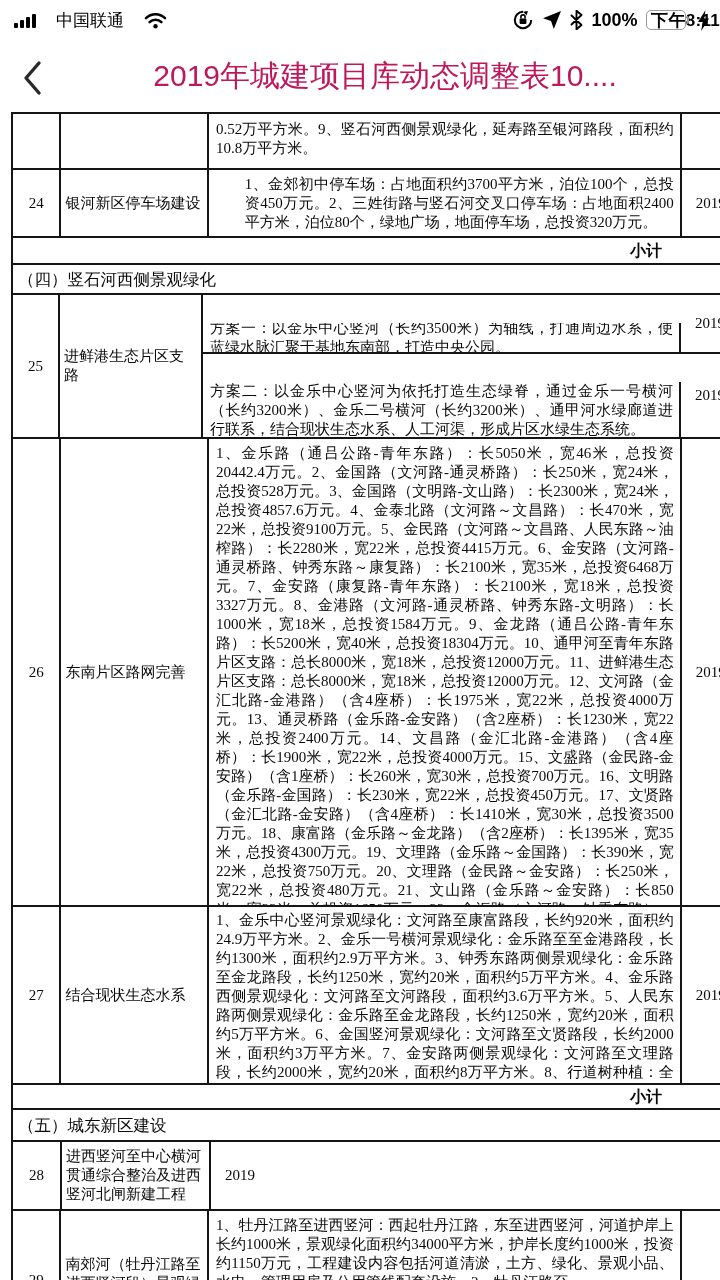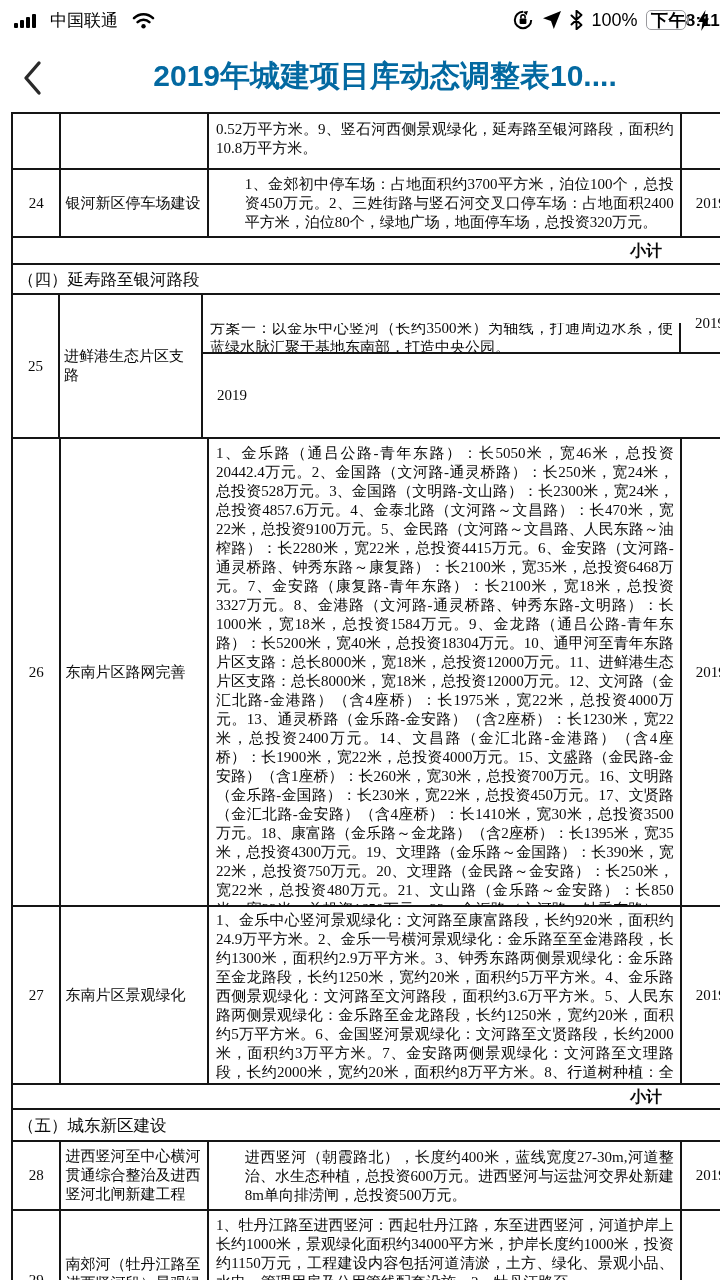--- a/index.html
+++ b/index.html
@@ -8,37 +8,37 @@
     position:relative; width:720px; height:1280px; margin:0 auto;
     background:#ffffff; overflow:hidden;
     font-family:"Liberation Sans", sans-serif; color:#111;
   }
 
   
   .status-bar{
     position:absolute; top:0; left:0; width:720px; height:40px;
     display:flex; align-items:center; font-size:17px; color:#000;
   }
-  .sb-left{ position:absolute; left:14px; top:0; height:40px; display:flex; align-items:center; gap:14px;}
+  .sb-left{ position:absolute; left:14px; top:0; height:40px; display:flex; align-items:center; gap:20px;}
   .sb-center{ position:absolute; left:0; width:720px; text-align:right; font-weight:700; letter-spacing:.3px;}
   .sb-right{ position:absolute; right:10px; top:0; height:40px; display:flex; align-items:center; gap:8px;}
   .sig{ display:flex; align-items:flex-end; gap:2px; height:15px;}
   .sig span{ width:4px; background:#000; border-radius:1px; display:block;}
   .sig .b1{height:5px}.sig .b2{height:8px}.sig .b3{height:11px}.sig .b4{height:14px}
   .battery-shell{ width:40px; height:20px; border:1.5px solid #9a9a9e; border-radius:5px; padding:1.5px; }
   .battery-fill{ width:100%; height:100%; border-radius:2.5px; }
   .battery-cap{ width:2.5px; height:8px; background:#9a9a9e; border-radius:0 2px 2px 0; margin-left:1px;}
-  .pct{ font-size:18px; }
+  .pct{ font-size:18px;font-weight:bold; }
 
   
   .nav-bar{ position:absolute; top:40px; left:0; width:720px; height:72px; background:#fff; }
   .back-btn{ position:absolute; left:10px; top:14px; width:44px; height:48px; display:flex; align-items:center; justify-content:center; cursor:pointer; background:none; border:none;}
   .nav-title{ position:absolute; left:70px; right:20px; top:0; height:72px;
     display:flex; align-items:center; justify-content:center;
-    font-size:30px; font-weight:700; color:#0369a1; white-space:nowrap; overflow:hidden;}
+    font-size:30px; font-weight:400; color:#be185d; white-space:nowrap; overflow:hidden;}
 
   
   .doc{
     position:absolute; top:112px; left:11px; width:759px; height:1168px;
     border-top:2px solid #151515; border-left:2px solid #151515;
     font-family:"Liberation Serif", serif; font-size:15px; line-height:19px; color:#0a0a0a;
     overflow:hidden;
   }
   .row{ display:flex; border-bottom:2px solid #151515; overflow:hidden; }
   .c{ overflow:hidden; }
@@ -121,63 +121,63 @@
       <div class="c c-name">银河新区停车场建设</div>
       <div class="c c-content v-center">1、金郊初中停车场：占地面积约3700平方米，泊位100个，总投资450万元。2、三姓街路与竖石河交叉口停车场：占地面积2400平方米，泊位80个，绿地广场，地面停车场，总投资320万元。</div>
       <div class="c c-year">2019</div>
     </div>
 
     <div class="row row-subtotal" style="height:27px">
       <span>小计</span>
     </div>
 
     <div class="row row-section" style="height:30px">
-      <span>（四）延寿路至银河路段</span>
+      <span>（四）竖石河西侧景观绿化</span>
     </div>
 
     <div class="row" style="height:144px">
       <div class="c c-num">25</div>
       <div class="c c-name">进鲜港生态片区支路</div>
       <div class="c-rest">
         <div class="sub" style="height:59px; border-bottom:2px solid #151515;">
           <div class="c c-content">方案一：以金乐中心竖河（长约3500米）为轴线，打通周边水系，使蓝绿水脉汇聚于基地东南部，打造中央公园。</div>
           <div class="c c-year">2019</div>
         </div>
         <div class="sub" style="height:83px">
+          <div class="c c-content">方案二：以金乐中心竖河为依托打造生态绿脊，通过金乐一号横河（长约3200米）、金乐二号横河（长约3200米）、通甲河水绿廊道进行联系，结合现状生态水系、人工河渠，形成片区水绿生态系统。</div>
           <div class="c c-year">2019</div>
         </div>
       </div>
     </div>
 
     <div class="row" style="height:468px">
       <div class="c c-num">26</div>
       <div class="c c-name">东南片区路网完善</div>
       <div class="c c-content" style="padding-top:5px">1、金乐路（通吕公路-青年东路）：长5050米，宽46米，总投资20442.4万元。2、金国路（文河路-通灵桥路）：长250米，宽24米，总投资528万元。3、金国路（文明路-文山路）：长2300米，宽24米，总投资4857.6万元。4、金泰北路（文河路～文昌路）：长470米，宽22米，总投资9100万元。5、金民路（文河路～文昌路、人民东路～油榨路）：长2280米，宽22米，总投资4415万元。6、金安路（文河路-通灵桥路、钟秀东路～康复路）：长2100米，宽35米，总投资6468万元。7、金安路（康复路-青年东路）：长2100米，宽18米，总投资3327万元。8、金港路（文河路-通灵桥路、钟秀东路-文明路）：长1000米，宽18米，总投资1584万元。9、金龙路（通吕公路-青年东路）：长5200米，宽40米，总投资18304万元。10、通甲河至青年东路片区支路：总长8000米，宽18米，总投资12000万元。11、进鲜港生态片区支路：总长8000米，宽18米，总投资12000万元。12、文河路（金汇北路-金港路）（含4座桥）：长1975米，宽22米，总投资4000万元。13、通灵桥路（金乐路-金安路）（含2座桥）：长1230米，宽22米，总投资2400万元。14、文昌路（金汇北路-金港路）（含4座桥）：长1900米，宽22米，总投资4000万元。15、文盛路（金民路-金安路）（含1座桥）：长260米，宽30米，总投资700万元。16、文明路（金乐路-金国路）：长230米，宽22米，总投资450万元。17、文贤路（金汇北路-金安路）（含4座桥）：长1410米，宽30米，总投资3500万元。18、康富路（金乐路～金龙路）（含2座桥）：长1395米，宽35米，总投资4300万元。19、文理路（金乐路～金国路）：长390米，宽22米，总投资750万元。20、文理路（金民路～金安路）：长250米，宽22米，总投资480万元。21、文山路（金乐路～金安路）：长850米，宽22米，总投资1650万元。22、金汇路（文河路～钟秀东路）：长750米，宽22米，总投资1450万元。23、金乐路跨通吕运河桥：20000万元。24、金安路跨通吕运河桥：20000万元。25、金龙路跨通吕运河桥：20000万元。</div>
       <div class="c c-year">2019</div>
     </div>
 
     <div class="row" style="height:178px">
       <div class="c c-num">27</div>
-      <div class="c c-name">东南片区景观绿化</div>
+      <div class="c c-name">结合现状生态水系</div>
       <div class="c c-content" style="padding-top:4px">1、金乐中心竖河景观绿化：文河路至康富路段，长约920米，面积约24.9万平方米。2、金乐一号横河景观绿化：金乐路至至金港路段，长约1300米，面积约2.9万平方米。3、钟秀东路两侧景观绿化：金乐路至金龙路段，长约1250米，宽约20米，面积约5万平方米。4、金乐路西侧景观绿化：文河路至文河路段，面积约3.6万平方米。5、人民东路两侧景观绿化：金乐路至金龙路段，长约1250米，宽约20米，面积约5万平方米。6、金国竖河景观绿化：文河路至文贤路段，长约2000米，面积约3万平方米。7、金安路两侧景观绿化：文河路至文理路段，长约2000米，宽约20米，面积约8万平方米。8、行道树种植：全长约25000米，6米/棵，约8330棵。9、道路分隔带绿化，面积约3.5万平方米。</div>
       <div class="c c-year">2019</div>
     </div>
 
     <div class="row row-subtotal" style="height:25px">
       <span>小计</span>
     </div>
 
     <div class="row row-section" style="height:32px">
       <span>（五）城东新区建设</span>
     </div>
 
     <div class="row" style="height:69px">
       <div class="c c-num">28</div>
       <div class="c c-name" style="padding:18px 4px;">进西竖河至中心横河贯通综合整治及进西竖河北闸新建工程</div>
-      <div class="c c-content v-center">进西竖河（朝霞路北），长度约400米，蓝线宽度27-30m,河道整治、水生态种植，总投资600万元。进西竖河与运盐河交界处新建8m单向排涝闸，总投资500万元。</div>
       <div class="c c-year">2019</div>
     </div>
 
     <div class="row" style="height:200px; border-bottom:none;">
       <div class="c c-num" style="align-items:flex-start; padding-top:60px;">29</div>
       <div class="c c-name" style="align-items:flex-start; padding-top:44px;">南郊河（牡丹江路至进西竖河段）景观绿化工程</div>
       <div class="c c-content" style="padding-top:5px">1、牡丹江路至进西竖河：西起牡丹江路，东至进西竖河，河道护岸上长约1000米，景观绿化面积约34000平方米，护岸长度约1000米，投资约1150万元，工程建设内容包括河道清淤，土方、绿化、景观小品、水电、管理用房及公用管线配套设施。2、牡丹江路至</div>
       <div class="c c-year"></div>
     </div>
 

